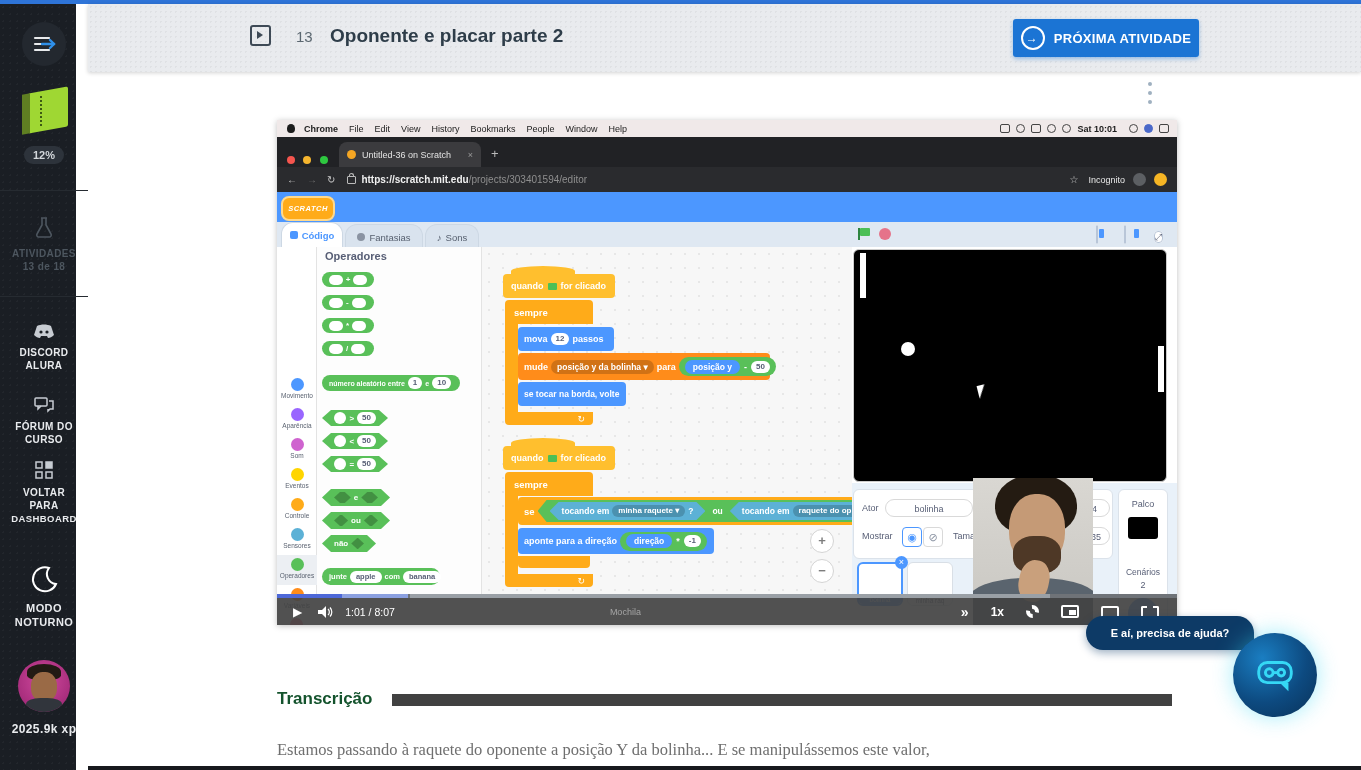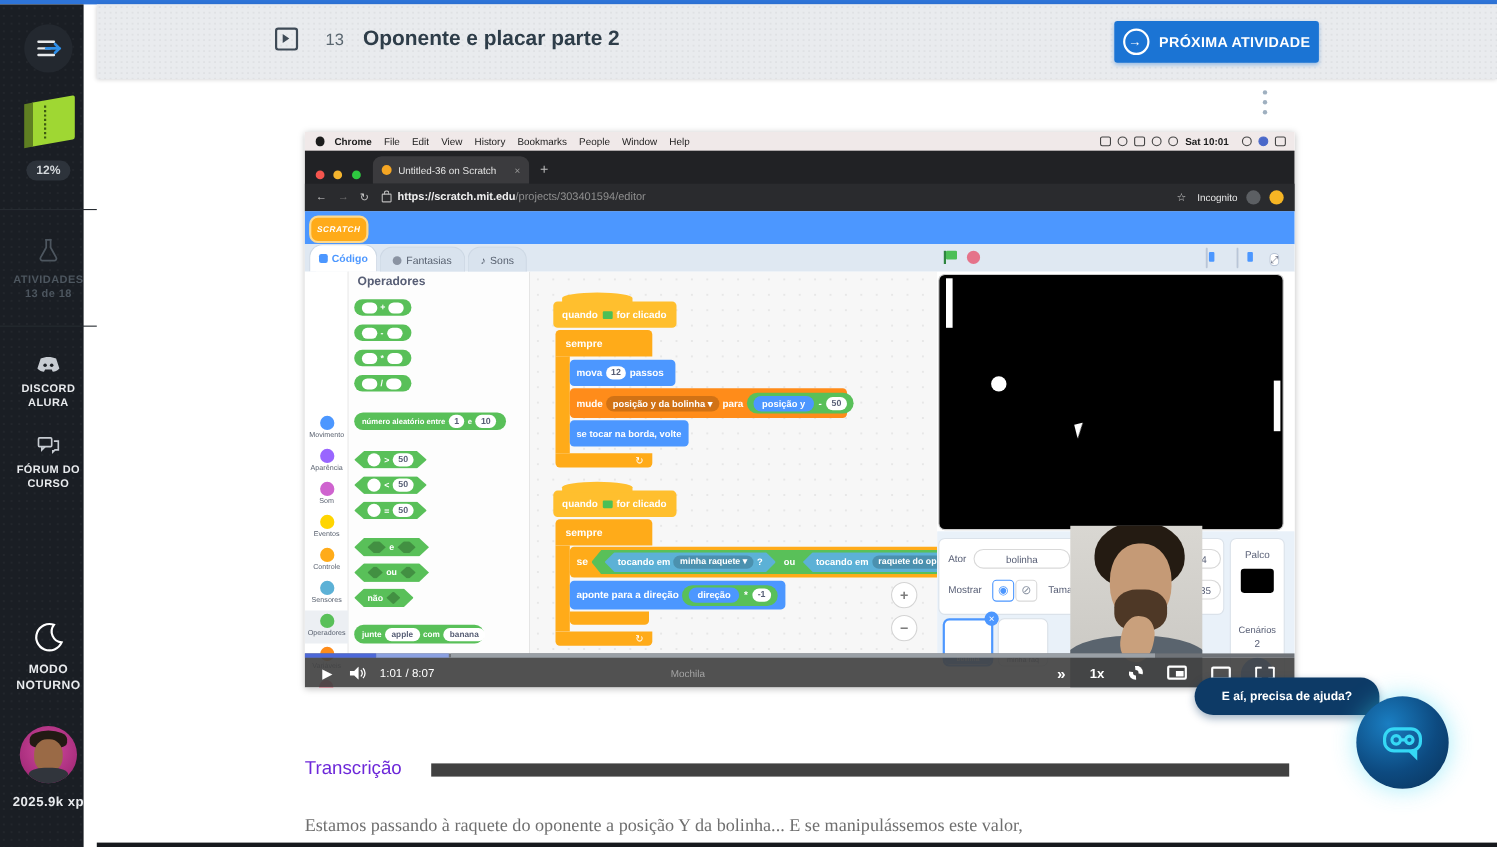--- a/index.html
+++ b/index.html
@@ -142,21 +142,21 @@
   .theater{width:18px;height:12px;border:2px solid #fff;border-radius:2px;box-sizing:border-box;}
 
   
   .bubble{left:1086px;top:616px;width:168px;height:34px;background:#0d3a66;border-radius:17px 17px 4px 17px;color:#fff;
     font-size:11px;font-weight:bold;display:flex;align-items:center;justify-content:center;box-shadow:0 3px 8px rgba(13,58,102,.4);cursor:pointer;}
   .robot{left:1233px;top:633px;width:84px;height:84px;border-radius:50%;cursor:pointer;
     background:radial-gradient(circle at 35% 30%,#1a7ec2 0%,#0d4a80 55%,#093157 100%);
     box-shadow:0 0 22px rgba(53,216,245,.45);display:flex;align-items:center;justify-content:center;}
 
   
-  .tr-h{left:277px;top:689px;font-size:17px;font-weight:normal;color:#6d28d9;}
+  .tr-h{left:277px;top:689px;font-size:17px;font-weight:bold;color:#14532d;}
   .tr-bar{left:392px;top:694px;width:780px;height:12px;background:#414141;}
   .tr-p{left:277px;top:740px;width:900px;font-family:"Liberation Serif",serif;font-size:16.5px;color:#6f6f6f;}
   .bottomstrip{left:88px;top:766px;width:1273px;height:4px;background:#17191d;}
 </style>
 </head>
 <body>
 
 <div id="app">
 
   <div class="a topstrip"></div>
@@ -212,20 +212,34 @@
         <g fill="none" stroke="#c7ccd2" stroke-width="1.5">
           <rect x="2" y="2" width="12" height="8" rx="1"></rect>
             <path d="M5 10v3l3-3"></path>
           <path d="M16 5h4v8h-3l-2 2v-2"></path>
         </g>
       </svg>
       <div class="sb-label" style="margin-top:3px">FÓRUM DO</div>
       <div class="sb-label" style="margin-top:2px">CURSO</div>
     </div>
 
+    <div class="a" style="left:0;top:456px;width:88px;text-align:center">
+      <svg width="20" height="20" viewBox="0 0 20 20">
+        <g fill="none" stroke="#c7ccd2" stroke-width="1.5">
+          <rect x="2" y="2" width="6" height="6"></rect>
+            <rect x="12" y="2" width="6" height="6"></rect>
+          <rect x="2" y="12" width="6" height="6"></rect>
+            <rect x="12" y="12" width="6" height="6"></rect>
+        </g>
+        <rect x="12" y="2" width="6" height="6" fill="#c7ccd2"></rect>
+      </svg>
+      <div class="sb-label" style="margin-top:3px">VOLTAR</div>
+      <div class="sb-label" style="margin-top:2px">PARA</div>
+      <div class="sb-label" style="margin-top:2px;font-size:9.5px">DASHBOARD</div>
+    </div>
 
     <div class="a" style="left:0;top:560px;width:88px;text-align:center">
       <svg width="30" height="30" viewBox="0 0 30 30">
         <path d="M20 4a12 12 0 1 0 7 16 10 10 0 0 1-7-16z" fill="none" stroke="#fff" stroke-width="2"></path>
       </svg>
       <div class="sb-label" style="margin-top:4px;font-size:11px">MODO</div>
       <div class="sb-label" style="margin-top:2px;font-size:11px">NOTURNO</div>
     </div>
 
     <div class="a avatar">

